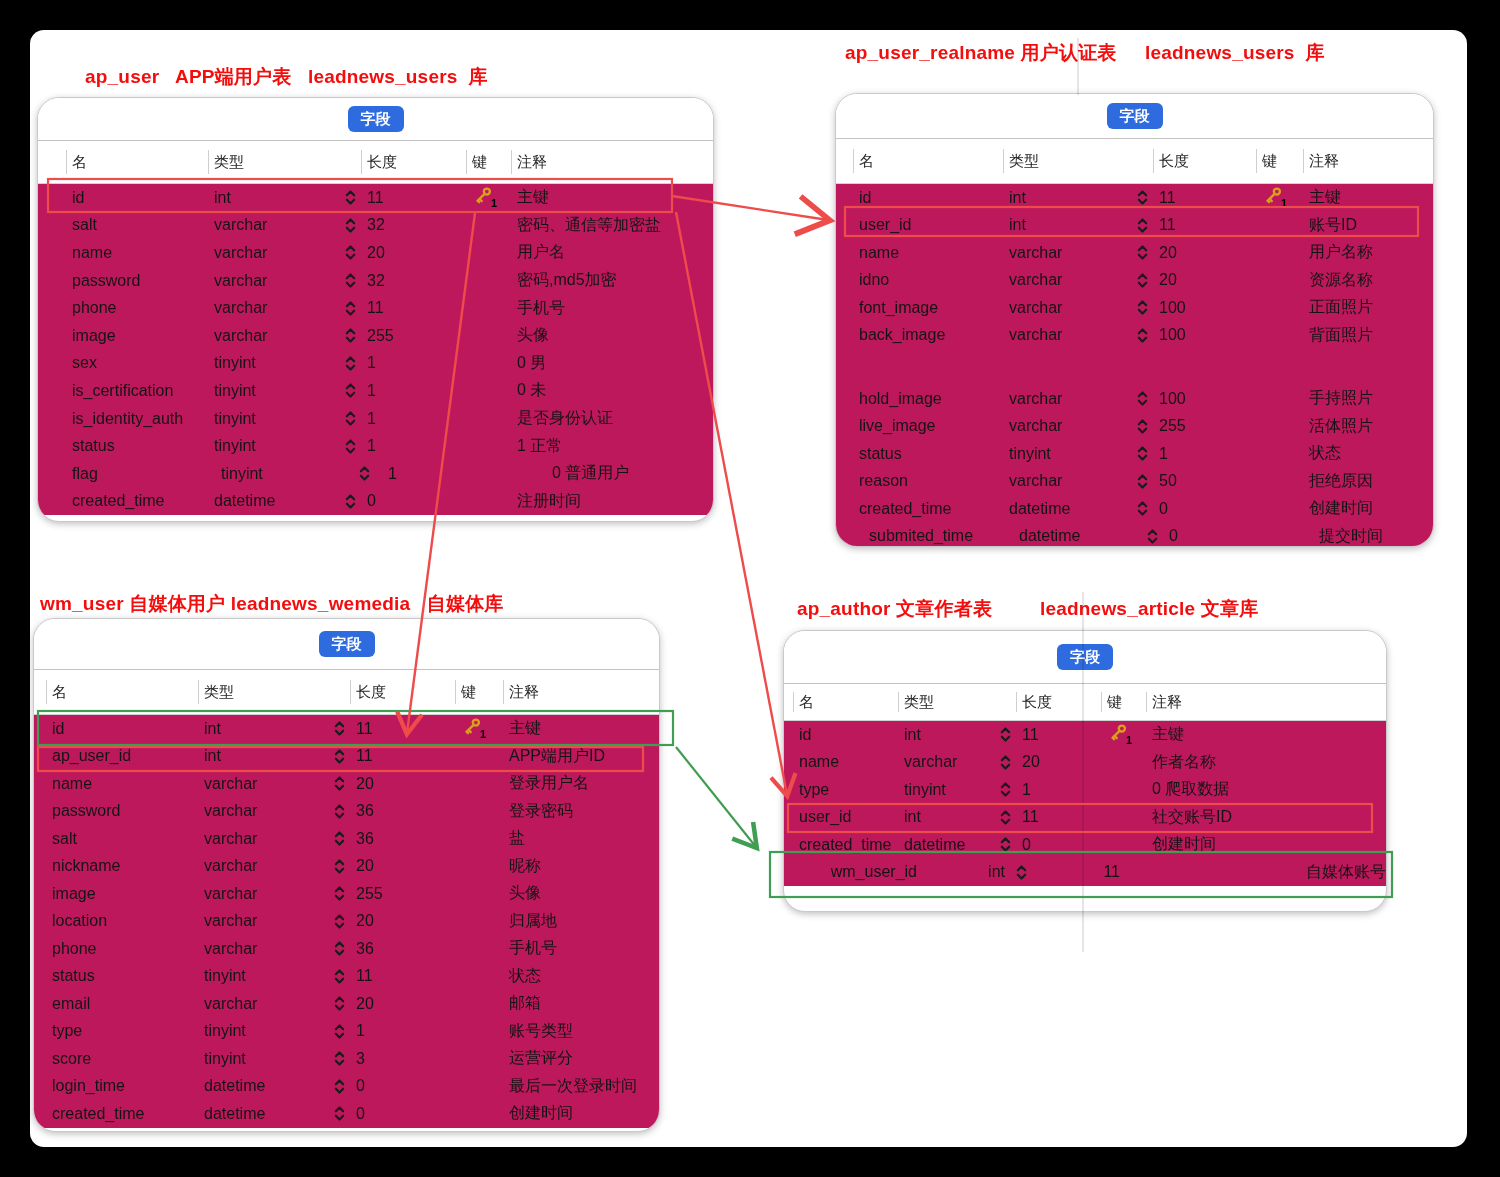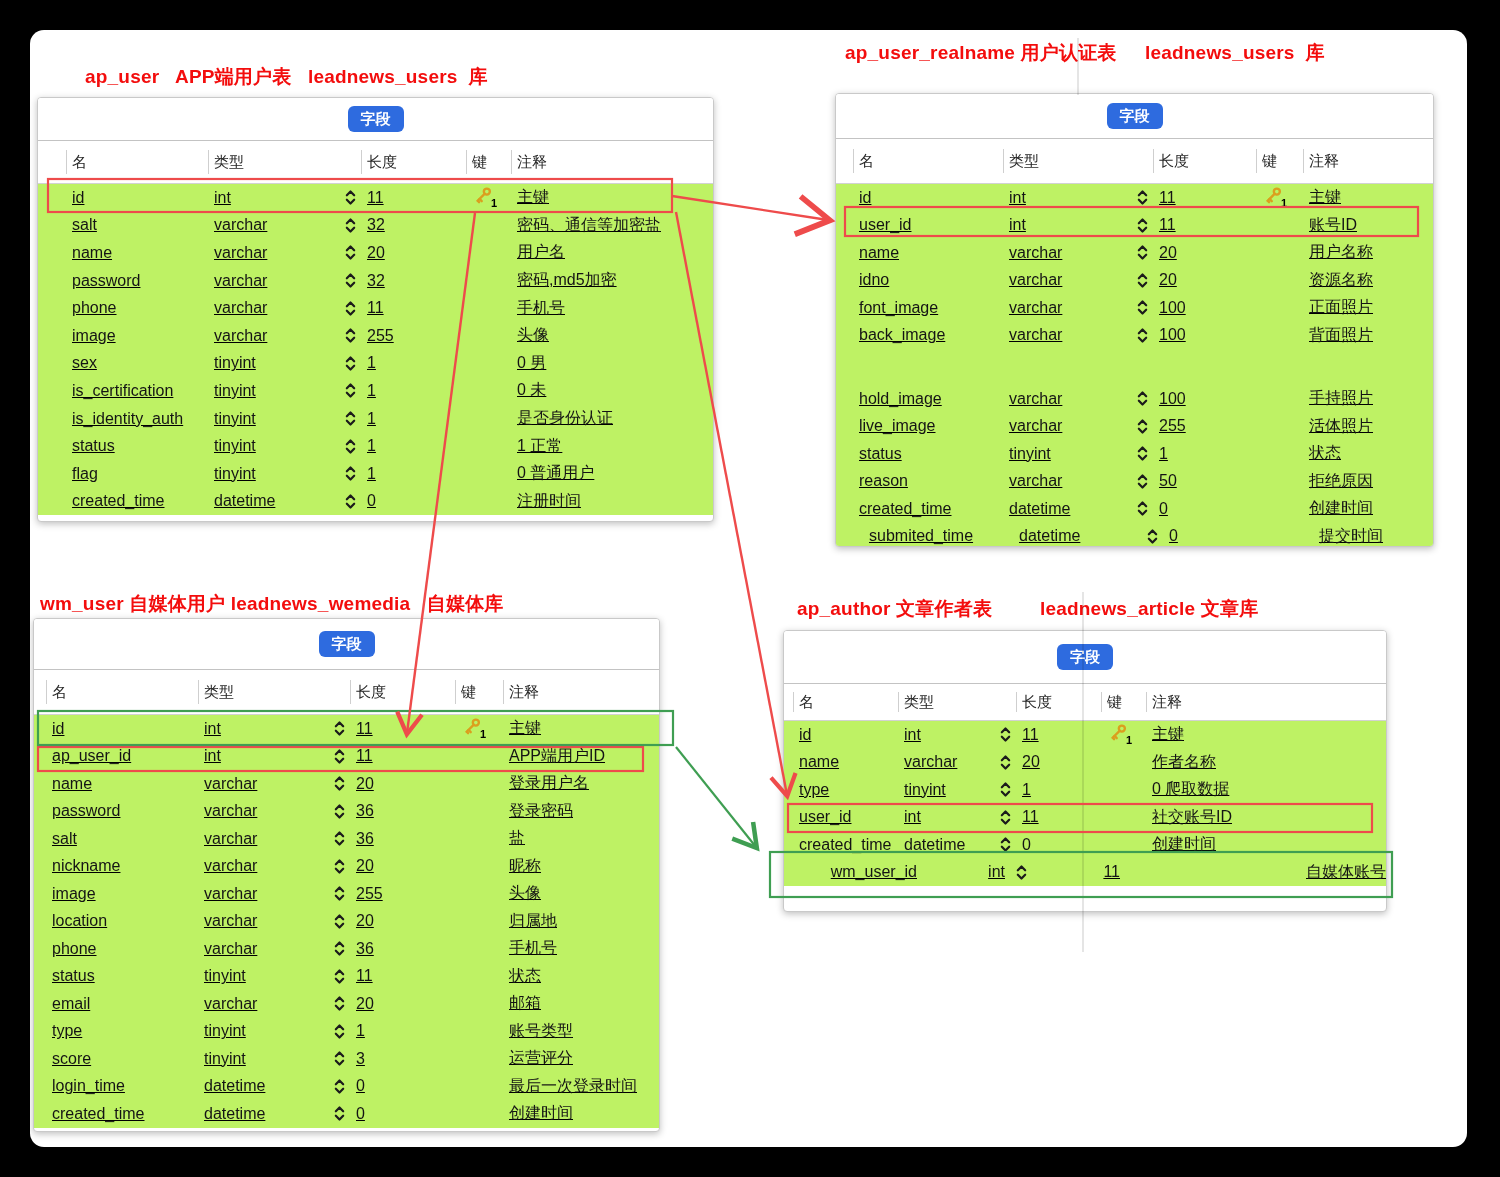--- a/index.html
+++ b/index.html
@@ -4,33 +4,33 @@
 <style>
   html,body{margin:0;padding:0;}
   body{
     width:1500px;height:1177px;position:relative;overflow:hidden;
     background:#000;font-family:"Liberation Sans","DejaVu Sans",sans-serif;
   }
   .surface{position:absolute;left:30px;top:30px;width:1437px;height:1117px;
     background:#fff;border-radius:14px;}
   .title{position:absolute;font-size:19px;font-weight:bold;color:#f30d0d;
     white-space:pre;z-index:4;letter-spacing:.2px;}
-  .card{position:absolute;background:#fff;border:1px solid #c9c9c9;border-radius:4px;
+  .card{position:absolute;background:#fff;border:1px solid #c9c9c9;border-radius:22px;
     box-shadow:0 2px 7px rgba(0,0,0,.25);z-index:2;overflow:hidden;}
   .toolbar{display:flex;align-items:center;justify-content:center;
     border-bottom:1px solid #c3c3c3;background:#fff;}
   .tabbtn{background:#2e6bdf;color:#fff;font-size:15px;font-weight:bold;
     padding:4px 13px;border-radius:6px;border:none;line-height:1.2;cursor:default;}
   .hdr{display:grid;align-items:center;border-bottom:1px solid #d2d2d2;
     color:#262626;font-size:15px;background:#fff;}
   .hc{position:relative;white-space:nowrap;padding-left:3px;height:100%;
     display:flex;align-items:center;}
   .hc.tick::before{content:"";position:absolute;left:-3px;top:22%;height:56%;
     width:1px;background:#cfcfcf;}
-  .rows{background:#bef264;text-decoration:underline;}
+  .rows{background:#be185d;}
   .row{display:grid;align-items:center;font-size:16px;color:#141414;}
   .cell{white-space:nowrap;overflow:visible;padding-left:3px;}
   .chev{width:11px;height:17px;display:block;margin:0 auto;}
   .chev path{stroke:#1b1b1b;stroke-width:2.4;fill:none;stroke-linecap:round;stroke-linejoin:round;}
   .keywrap{position:relative;display:inline-block;width:22px;height:22px;}
   .keywrap svg{width:22px;height:22px;}
   .keywrap svg *{stroke:#db9f1e;stroke-width:2.6;fill:none;stroke-linecap:round;}
   .keyone{position:absolute;right:-3px;bottom:-2px;font-size:11px;font-weight:bold;
     color:#000;font-style:normal;}
   .vline{position:absolute;width:1.5px;background:rgba(0,0,0,.10);z-index:6;}
@@ -193,21 +193,21 @@
         <span class="cell c-sort">
           <svg class="chev" viewBox="0 0 12 18">
             <path d="M2 6.5 L6 2.5 L10 6.5"></path>
             <path d="M2 11.5 L6 15.5 L10 11.5"></path>
           </svg>
         </span>
         <span class="cell c-len">1</span>
         <span class="cell c-key"></span>
         <span class="cell c-comment">1 正常</span>
       </div>
-      <div class="row" style="grid-template-columns: 142px 123px 30px 105px 45px 1fr; padding-left: 31px; height: 27.6px;">
+      <div class="row" style="grid-template-columns: 142px 123px 30px 105px 45px 1fr; padding-left: 31px; height: 27.6px; gap: 7px;">
         <span class="cell c-name">flag</span>
         <span class="cell c-type">tinyint</span>
         <span class="cell c-sort">
           <svg class="chev" viewBox="0 0 12 18">
             <path d="M2 6.5 L6 2.5 L10 6.5"></path>
             <path d="M2 11.5 L6 15.5 L10 11.5"></path>
           </svg>
         </span>
         <span class="cell c-len">1</span>
         <span class="cell c-key"></span>

